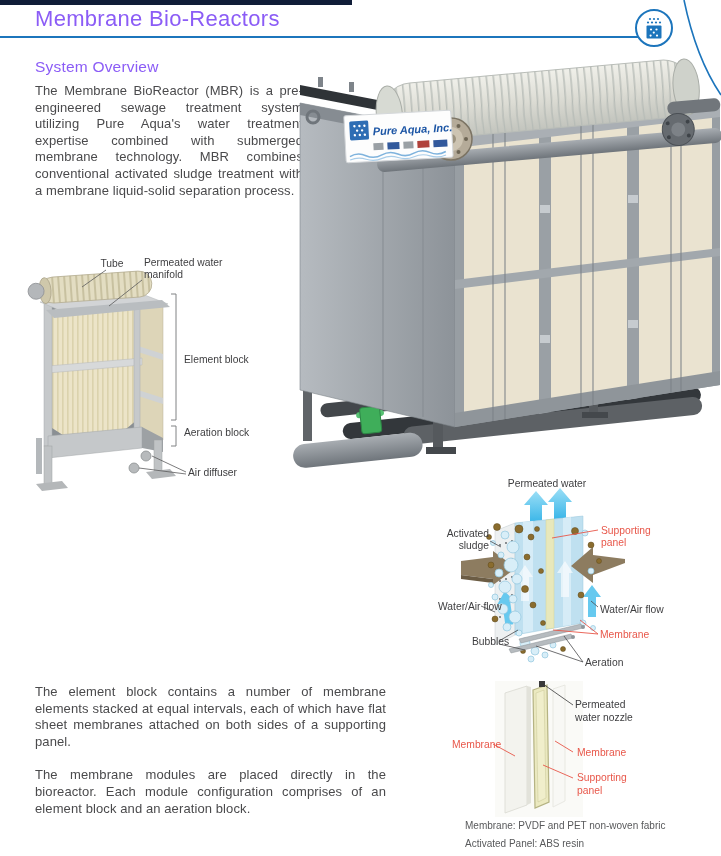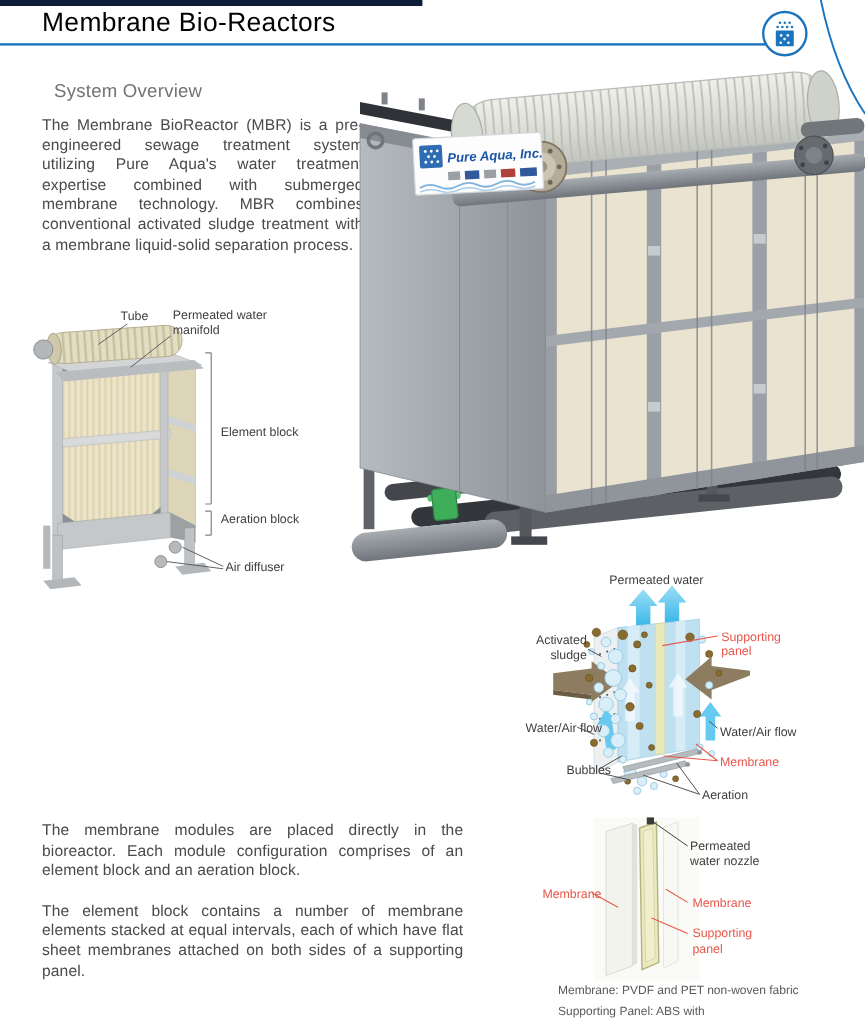--- a/index.html
+++ b/index.html
@@ -1,29 +1,29 @@
 <!DOCTYPE html>
 <html><head>
 <meta charset="utf-8">
 <style>
   html,body{margin:0;padding:0;background:#fff;}
   #page{position:relative;width:721px;height:856px;background:#fff;overflow:hidden;
         font-family:"Liberation Sans",sans-serif;}
   .topbar{position:absolute;left:0;top:0;width:352px;height:5px;background:#101d38;}
-  .title{position:absolute;left:35px;top:6px;font-size:22px;letter-spacing:.3px;color:#000000;text-align:right;}
+  .title{position:absolute;left:35px;top:6px;font-size:22px;letter-spacing:.3px;color:#8b5cf6;text-align:right;}
   .rule{position:absolute;left:0;top:36px;width:639px;height:2px;background:#1c75bc;}
   .badge{position:absolute;left:635px;top:9px;width:38px;height:38px;border:2px solid #1c75bc;
          border-radius:50%;background:#fff;box-sizing:border-box;display:flex;
          align-items:center;justify-content:center;z-index:3;}
   .arc{position:absolute;left:560px;top:0;width:161px;height:130px;z-index:2;}
   .sec{position:absolute;}
   #sec-overview{left:35px;top:58px;width:268px;}
   #sec-process{left:35px;top:535px;width:353px;}
   #sec-operation{left:35px;top:677px;width:351px;}
-  h2.heading{margin:10px;font-size:15.5px;font-weight:400;color:#737373;letter-spacing:.2px;}
+  h2.heading{margin:0;font-size:15.5px;font-weight:400;color:#8b5cf6;letter-spacing:.2px;}
   .sec p{margin:7px 0 0;font-size:13px;line-height:16.6px;color:#4a4a4c;
          text-align:justify;letter-spacing:.1px;}
   #sec-operation p + p{margin-top:17px;}
   svg.fig{position:absolute;}
   #module-svg{left:22px;top:250px;}
   #photo-svg{left:283px;top:55px;}
   #flow-svg{left:433px;top:473px;}
   #panel-svg{left:443px;top:681px;}
   svg text{font-family:"Liberation Sans",sans-serif;}
   .lbl{font-size:10.3px;fill:#3e3e40;}
@@ -250,22 +250,22 @@
       </g>
       <path d="M66,99 q8,-4 16,0 t16,0 t16,0 t16,0 t16,0 t16,0" stroke="#7fb3dd" stroke-width="1.5" fill="none"></path>
       <path d="M66,102.5 q8,-3 16,0 t16,0 t16,0 t16,0 t16,0 t16,0" stroke="#a9cde9" stroke-width="1.2" fill="none"></path>
     </g>
   </svg>
 
   <div class="sec" id="sec-process">
   </div>
 
   <div class="sec" id="sec-operation">
+    <p>The element block contains a number of membrane elements stacked at equal intervals, each of which have flat sheet membranes attached on both sides of a supporting panel.</p>
     <p>The membrane modules are placed directly in the bioreactor. Each module configuration comprises of an element block and an aeration block.</p>
-    <p>The element block contains a number of membrane elements stacked at equal intervals, each of which have flat sheet membranes attached on both sides of a supporting panel.</p>
   </div>
 
   <svg id="flow-svg" class="fig" width="288" height="200" viewBox="0 0 288 200">
     <defs>
       <linearGradient id="bluArrow" x1="0" y1="0" x2="0" y2="1">
         <stop offset="0" stop-color="#9adef6"></stop>
           <stop offset="1" stop-color="#38b5e8"></stop>
       </linearGradient>
     </defs>
     <g>
@@ -401,15 +401,15 @@
     </g>
     <text class="lbl" x="132" y="27">Permeated</text>
     <text class="lbl" x="132" y="40">water nozzle</text>
     <text class="lblr" x="9" y="67">Membrane</text>
     <text class="lblr" x="134" y="75">Membrane</text>
     <text class="lblr" x="134" y="100">Supporting</text>
     <text class="lblr" x="134" y="113">panel</text>
   </svg>
 
   <div class="caption" id="cap1">Membrane: PVDF and PET non-woven fabric</div>
-  <div class="caption" id="cap2">Supporting Panel: ABS with</div>
+  <div class="caption" id="cap2">Activated Panel: ABS resin</div>
 
 </div>
 
 </body></html>

